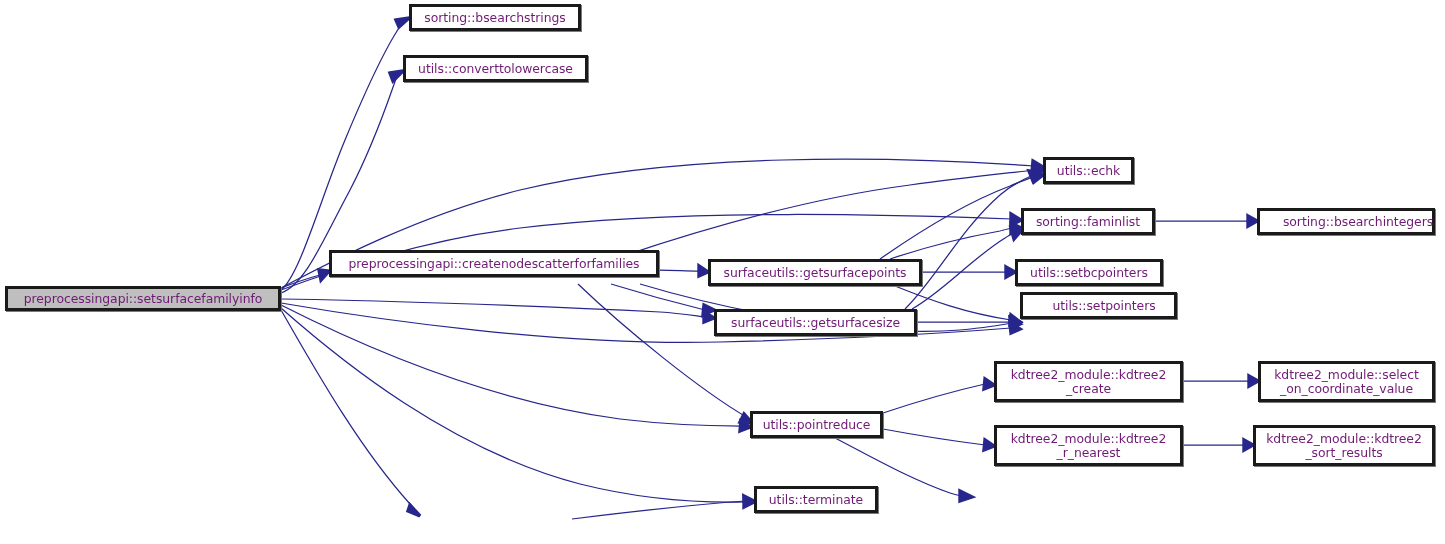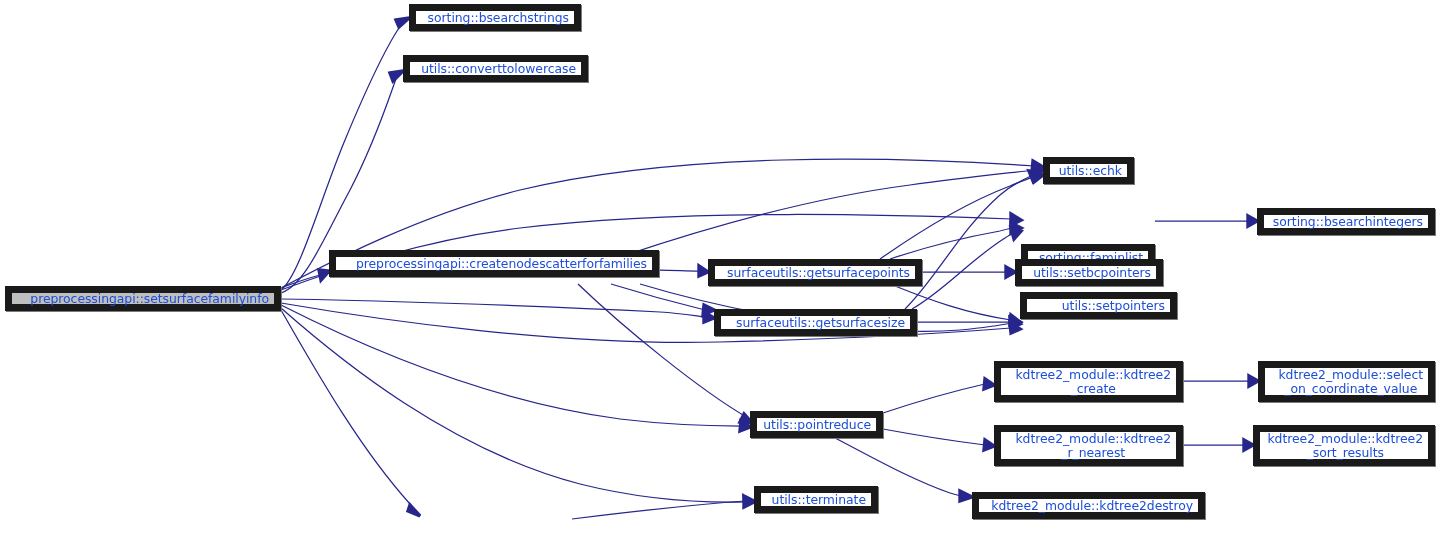--- a/index.html
+++ b/index.html
@@ -18,26 +18,26 @@
   #edges{
     position:absolute;
     left:0; top:0;
     width:1445px;
     height:544px;
     pointer-events:none;
   }
   .node{
     position:absolute;
     box-sizing:border-box;
-    border:7px solid #c4b5fd;
+    border:3px solid #c4b5fd;
     background:#ffffff;
-    color:#1d4ed8;
+    color:#701a75;
     display:flex;
     align-items:center;
-    justify-content:flex-end;
+    justify-content:center;
     text-align:center;
     line-height:1.08;
     font-size:12.4px;
     letter-spacing:-0.05px;
     white-space:pre-line;
     box-shadow:1px 1px 0 0 #7a7a7a;
   }
   .node.root{
     background:#bfbfbf;
   }
@@ -107,28 +107,27 @@
       <path d="M572,519 C620,513 690,505 745,501" fill="none" stroke="#26268c" stroke-width="1.25"></path>
       <polygon points="744,496 754,501 745,506" fill="#26268c" stroke="#26268c" stroke-width="3.4" stroke-linejoin="miter"></polygon>
     </svg>
 <div class="node root" style="left: 5px; top: 286px; width: 276px; height: 25px; border-color: rgb(26, 26, 26); background: rgb(191, 191, 191);"><span class="lbl">preprocessingapi::setsurfacefamilyinfo</span></div>
     <div class="node" style="left: 409px; top: 4px; width: 172px; height: 27px; border-color: rgb(26, 26, 26); background: rgb(255, 255, 255);"><span class="lbl">sorting::bsearchstrings</span></div>
     <div class="node" style="left: 403px; top: 55px; width: 185px; height: 27px; border-color: rgb(26, 26, 26); background: rgb(255, 255, 255);"><span class="lbl">utils::converttolowercase</span></div>
     <div class="node" style="left: 329px; top: 250px; width: 330px; height: 27px; border-color: rgb(26, 26, 26); background: rgb(255, 255, 255);"><span class="lbl">preprocessingapi::createnodescatterforfamilies</span></div>
     <div class="node" style="left: 708px; top: 259px; width: 214px; height: 27px; border-color: rgb(26, 26, 26); background: rgb(255, 255, 255);"><span class="lbl">surfaceutils::getsurfacepoints</span></div>
     <div class="node" style="left: 714px; top: 309px; width: 203px; height: 27px; border-color: rgb(26, 26, 26); background: rgb(255, 255, 255);"><span class="lbl">surfaceutils::getsurfacesize</span></div>
     <div class="node" style="left: 1043px; top: 157px; width: 91px; height: 27px; border-color: rgb(26, 26, 26); background: rgb(255, 255, 255);"><span class="lbl">utils::echk</span></div>
-    <div class="node" style="left: 1021px; top: 208px; width: 134px; height: 27px; border-color: rgb(26, 26, 26); background: rgb(255, 255, 255); margin-top: 36px;"><span class="lbl">sorting::faminlist</span></div>
+    <div class="node" style="left: 1021px; top: 208px; width: 134px; height: 27px; border-color: rgb(26, 26, 26); background: rgb(255, 255, 255);"><span class="lbl">sorting::faminlist</span></div>
     <div class="node" style="left: 1015px; top: 259px; width: 148px; height: 27px; border-color: rgb(26, 26, 26); background: rgb(255, 255, 255);"><span class="lbl">utils::setbcpointers</span></div>
     <div class="node" style="left: 1020px; top: 292px; width: 157px; height: 27px; border-color: rgb(26, 26, 26); background: rgb(255, 255, 255); padding-left: 11px;"><span class="lbl">utils::setpointers</span></div>
     <div class="node" style="left: 1257px; top: 208px; width: 178px; height: 27px; border-color: rgb(26, 26, 26); background: rgb(255, 255, 255); padding-left: 24px;"><span class="lbl">sorting::bsearchintegers</span></div>
     <div class="node" style="left: 750px; top: 411px; width: 133px; height: 27px; border-color: rgb(26, 26, 26); background: rgb(255, 255, 255);"><span class="lbl">utils::pointreduce</span></div>
     <div class="node" style="left: 754px; top: 486px; width: 124px; height: 27px; border-color: rgb(26, 26, 26); background: rgb(255, 255, 255);"><span class="lbl">utils::terminate</span></div>
     <div class="node" style="left: 994px; top: 361px; width: 189px; height: 41px; border-color: rgb(26, 26, 26); background: rgb(255, 255, 255);"><span class="lbl">kdtree2_module::kdtree2
 _create</span></div>
     <div class="node" style="left: 994px; top: 425px; width: 189px; height: 41px; border-color: rgb(26, 26, 26); background: rgb(255, 255, 255);"><span class="lbl">kdtree2_module::kdtree2
 _r_nearest</span></div>
-    <div class="node" style="left: 972px; top: 492px; width: 233px; height: 27px; border-color: rgb(26, 26, 26); background: rgb(255, 255, 255);"><span class="lbl">kdtree2_module::kdtree2destroy</span></div>
     <div class="node" style="left: 1258px; top: 361px; width: 177px; height: 41px; border-color: rgb(26, 26, 26); background: rgb(255, 255, 255);"><span class="lbl">kdtree2_module::select
 _on_coordinate_value</span></div>
     <div class="node" style="left: 1253px; top: 425px; width: 182px; height: 41px; border-color: rgb(26, 26, 26); background: rgb(255, 255, 255);"><span class="lbl">kdtree2_module::kdtree2
 _sort_results</span></div>
   </div>
 
 </body></html>

